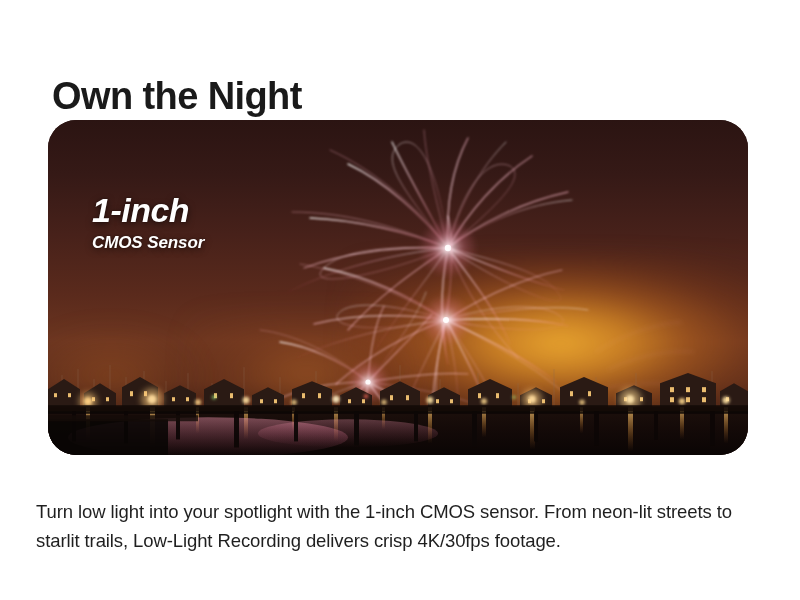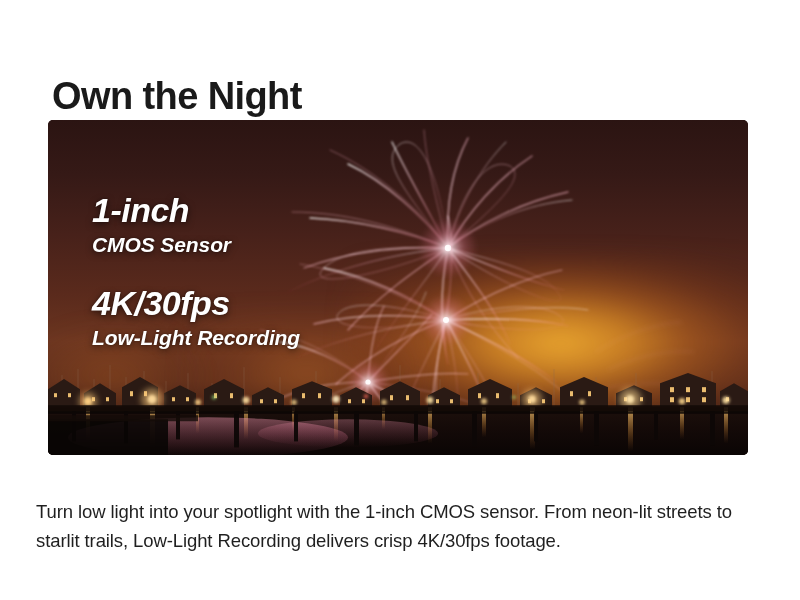--- a/index.html
+++ b/index.html
@@ -37,21 +37,21 @@
     white-space: nowrap;
   }
 
   
   .hero {
     position: absolute;
     left: 48px;
     top: 120px;
     width: 700px;
     height: 335px;
-    border-radius: 5px;
+    border-radius: 28px;
     overflow: hidden;
     background: #2b1513;
   }
 
   .hero-scene {
     position: absolute;
     inset: 0;
   }
 
   
@@ -149,21 +149,21 @@
 
   .overlay-headline {
     font-size: 34px;
     font-weight: 700;
     font-style: italic;
     line-height: 1.06;
     letter-spacing: -0.5px;
     white-space: nowrap;
   }
   .overlay-sub {
-    font-size: 21px;
+    font-size: 17px;
     font-weight: 700;
     font-style: italic;
     line-height: 1.15;
     letter-spacing: -0.1px;
     margin-top: 5px;
     white-space: nowrap;
   }
 
   
   .body-copy {
@@ -491,23 +491,19 @@
             <path d="M0 60 L150 60 L150 66 L0 66 Z" fill="#140b08" opacity="0.8"></path>
           </g>
         </svg>
       </div>
 
       <div class="overlay-block top">
         <div class="overlay-headline">1-inch</div>
         <div class="overlay-sub">CMOS Sensor</div>
       </div>
 
-      <div class="overlay-block lower">
-        <div class="overlay-headline">4K/30fps</div>
-        <div class="overlay-sub">Low-Light Recording</div>
-      </div>
 
     </div>
   </div>
 
   <p class="body-copy">Turn low light into your spotlight with the 1-inch CMOS sensor. From neon-lit streets to starlit trails, Low-Light Recording delivers crisp 4K/30fps footage.</p>
 
 </div>
 
 </body></html>

